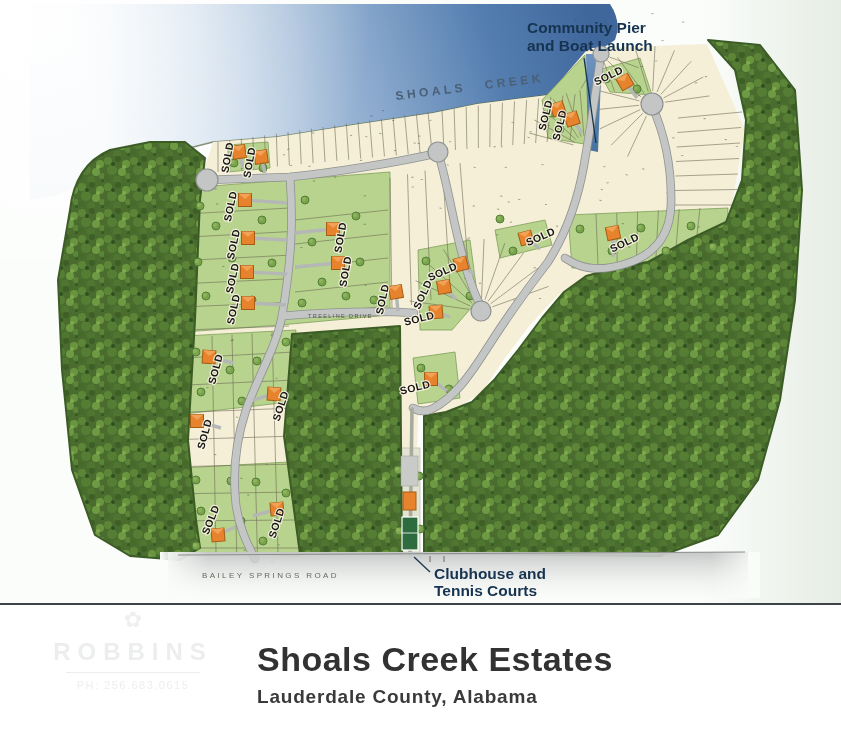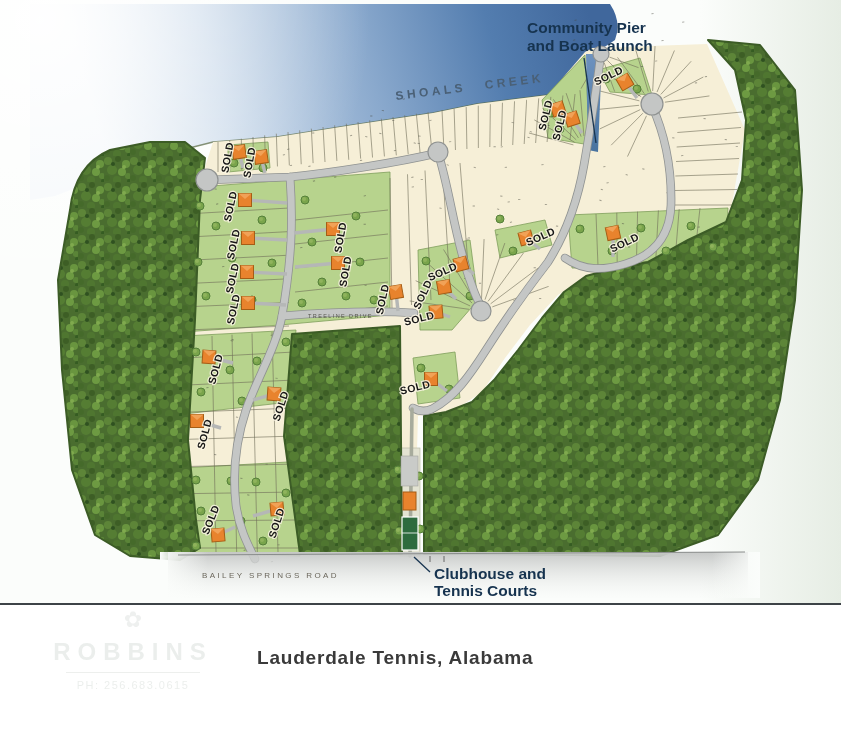--- a/index.html
+++ b/index.html
@@ -812,15 +812,16 @@
 </svg>
 
 <div class="watermark">
   <div class="wm-orn">✿</div>
   <div class="wm-name">ROBBINS</div>
   <div class="wm-rule"></div>
   <div class="wm-phone">PH: 256.683.0615</div>
 </div>
 
 <div class="title-block">
-  <h2>Lauderdale Tennis, Alabama</h2>
+  <h1>Shoals Creek Estates</h1>
+  <h2>Lauderdale County, Alabama</h2>
 </div>
 </div>
 
 </body></html>

